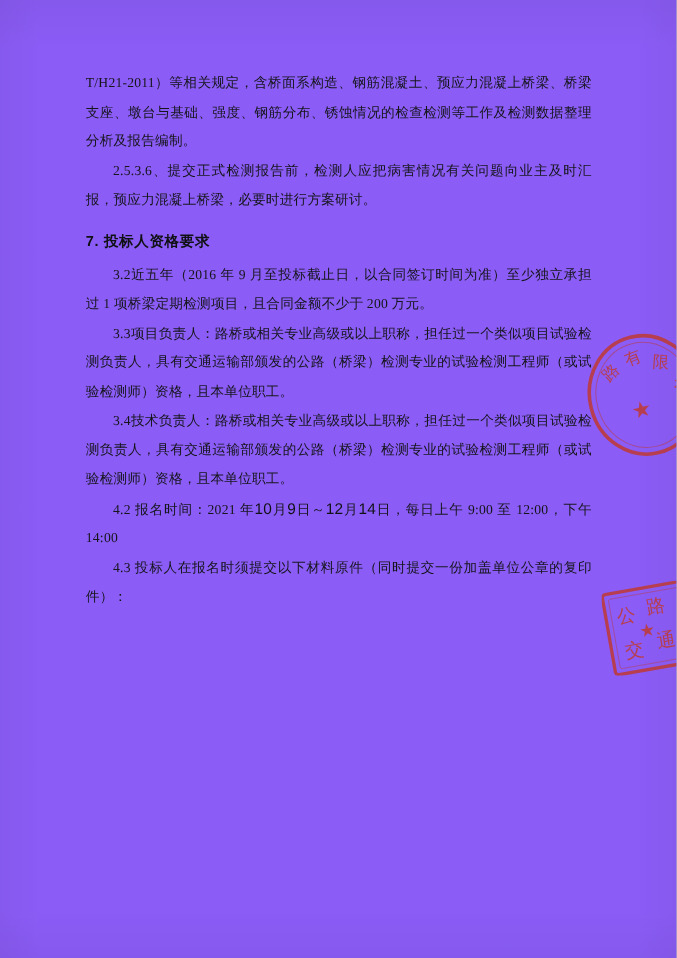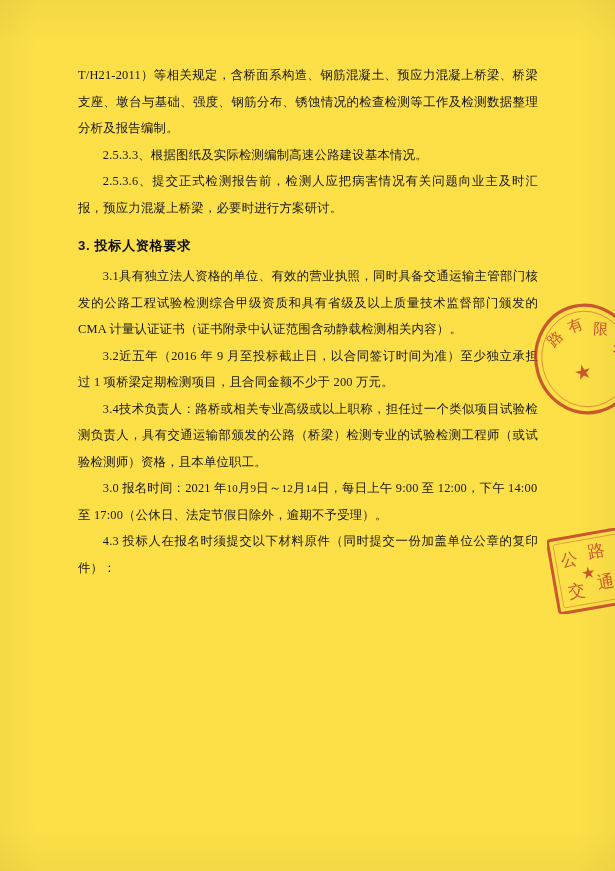--- a/index.html
+++ b/index.html
@@ -7,21 +7,21 @@
     padding: 0;
     background: #b9b9b7;
   }
   body {
     font-family: "Liberation Serif", "DejaVu Serif", serif;
   }
   .page {
     position: relative;
     width: 615px;
     height: 871px;
-    background: #fde047;
+    background: #8b5cf6;
     overflow: hidden;
     box-sizing: border-box;
   }
   
   .paper-tint {
     position: absolute;
     inset: 0;
     background:
       linear-gradient(90deg, rgba(0,0,0,0.035) 0%, rgba(0,0,0,0) 6%, rgba(0,0,0,0) 94%, rgba(0,0,0,0.03) 100%),
       linear-gradient(180deg, rgba(0,0,0,0.04) 0%, rgba(0,0,0,0) 5%, rgba(0,0,0,0) 95%, rgba(0,0,0,0.035) 100%);
@@ -50,22 +50,22 @@
   }
   .heading {
     font-family: "Liberation Sans", "DejaVu Sans", sans-serif;
     font-weight: bold;
     font-size: 13.2px;
     line-height: 34px;
     letter-spacing: 0.6px;
     color: #0f1013;
   }
   .handwrite {
-    font-family: Liberation Serif, serif;
-    font-size: 11px;
+    font-family: Liberation Sans, sans-serif;
+    font-size: 14px;
     color: #101114;
   }
   
   .stamp {
     position: absolute;
     pointer-events: none;
     opacity: 0.82;
   }
   .stamp-oval {
     top: 300px;
@@ -88,40 +88,39 @@
 <body>
 
 <div class="page">
   <div class="paper-tint"></div>
 
   <div class="content">
 
     <p class="body-para">T/H21-2011）等相关规定，含桥面系构造、钢筋混凝土、预应力混凝上桥梁、桥梁支座、墩台与基础、强度、钢筋分布、锈蚀情况的检查检测等工作及检测数据整理分析及报告编制。</p>
 
 
-    <p class="body-para indent2" style="text-indent:2em">2.5.3.3、根据图纸及实际检测编制高速公路建设基本情况。</p>
 
 
 
     <p class="body-para indent2" style="text-indent:2em">2.5.3.6、提交正式检测报告前，检测人应把病害情况有关问题向业主及时汇报，预应力混凝上桥梁，必要时进行方案研讨。</p>
 
-    <h2 class="heading" style="margin-top:8px">3. 投标人资格要求</h2>
+    <h2 class="heading" style="margin-top:8px">7. 投标人资格要求</h2>
 
-    <p class="body-para" style="text-indent:2em">3.1具有独立法人资格的单位、有效的营业执照，同时具备交通运输主管部门核发的公路工程试验检测综合甲级资质和具有省级及以上质量技术监督部门颁发的 CMA 计量认证证书（证书附录中认证范围含动静载检测相关内容）。</p>
 
     <p class="body-para" style="text-indent:2em">3.2近五年（2016 年 9 月至投标截止日，以合同签订时间为准）至少独立承担过 1 项桥梁定期检测项目，且合同金额不少于 200 万元。</p>
 
+    <p class="body-para" style="text-indent:2em">3.3项目负责人：路桥或相关专业高级或以上职称，担任过一个类似项目试验检测负责人，具有交通运输部颁发的公路（桥梁）检测专业的试验检测工程师（或试验检测师）资格，且本单位职工。</p>
 
     <p class="body-para" style="text-indent:2em">3.4技术负责人：路桥或相关专业高级或以上职称，担任过一个类似项目试验检测负责人，具有交通运输部颁发的公路（桥梁）检测专业的试验检测工程师（或试验检测师）资格，且本单位职工。</p>
 
 
 
 
 
-    <p class="body-para" style="text-indent:2em"><span>3.0 报名时间：2021 年</span><span class="handwrite">10</span><span>月</span><span class="handwrite">9</span><span>日～</span><span class="handwrite">12</span><span>月</span><span class="handwrite">14</span><span>日，每日上午 9:00 至 12:00，下午 14:00</span><br><span>至 17:00（公休日、法定节假日除外，逾期不予受理）。</span></p>
+    <p class="body-para" style="text-indent:2em"><span>4.2 报名时间：2021 年</span><span class="handwrite">10</span><span>月</span><span class="handwrite">9</span><span>日～</span><span class="handwrite">12</span><span>月</span><span class="handwrite">14</span><span>日，每日上午 9:00 至 12:00，下午 14:00</span><br></p>
 
     <p class="body-para" style="text-indent:2em">4.3 投标人在报名时须提交以下材料原件（同时提交一份加盖单位公章的复印件）：</p>
 
   </div>
 
   <div class="stamp stamp-oval">
     <svg viewBox="0 0 118 118" width="118" height="118" aria-hidden="true">
       <g transform="rotate(-14 59 59)">
         <ellipse cx="59" cy="59" rx="50" ry="54" fill="none" stroke="#c0392b" stroke-width="3.2"></ellipse>
         <ellipse cx="59" cy="59" rx="44" ry="48" fill="none" stroke="#c0392b" stroke-width="0.9" opacity="0.6"></ellipse>

